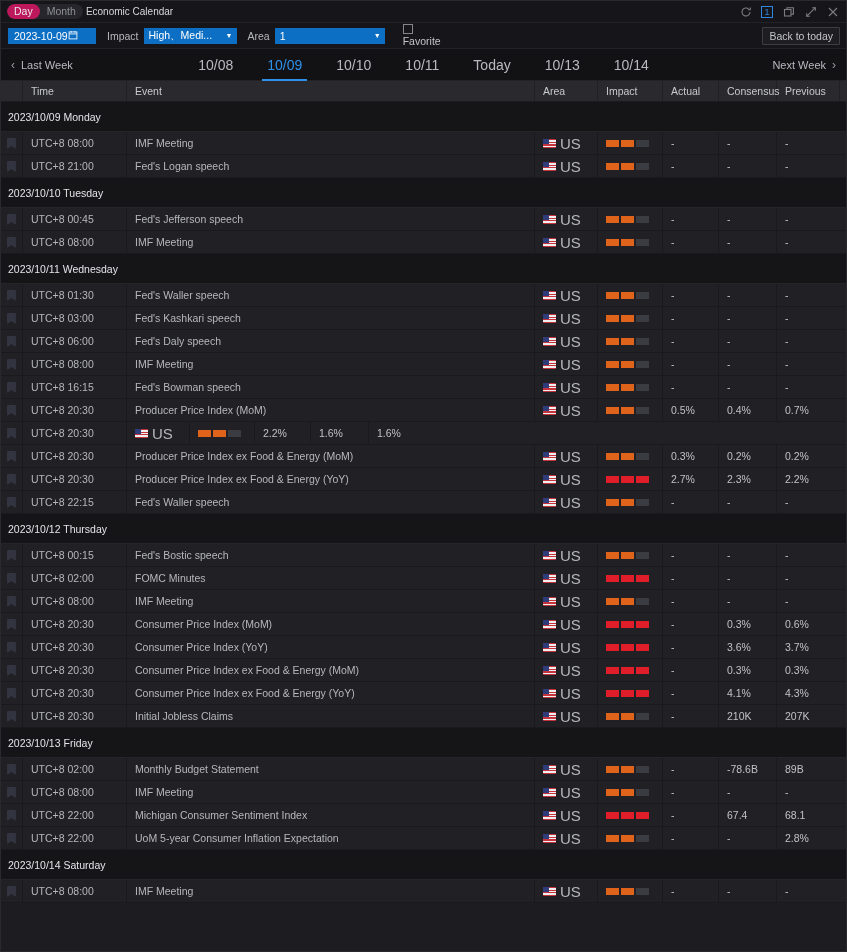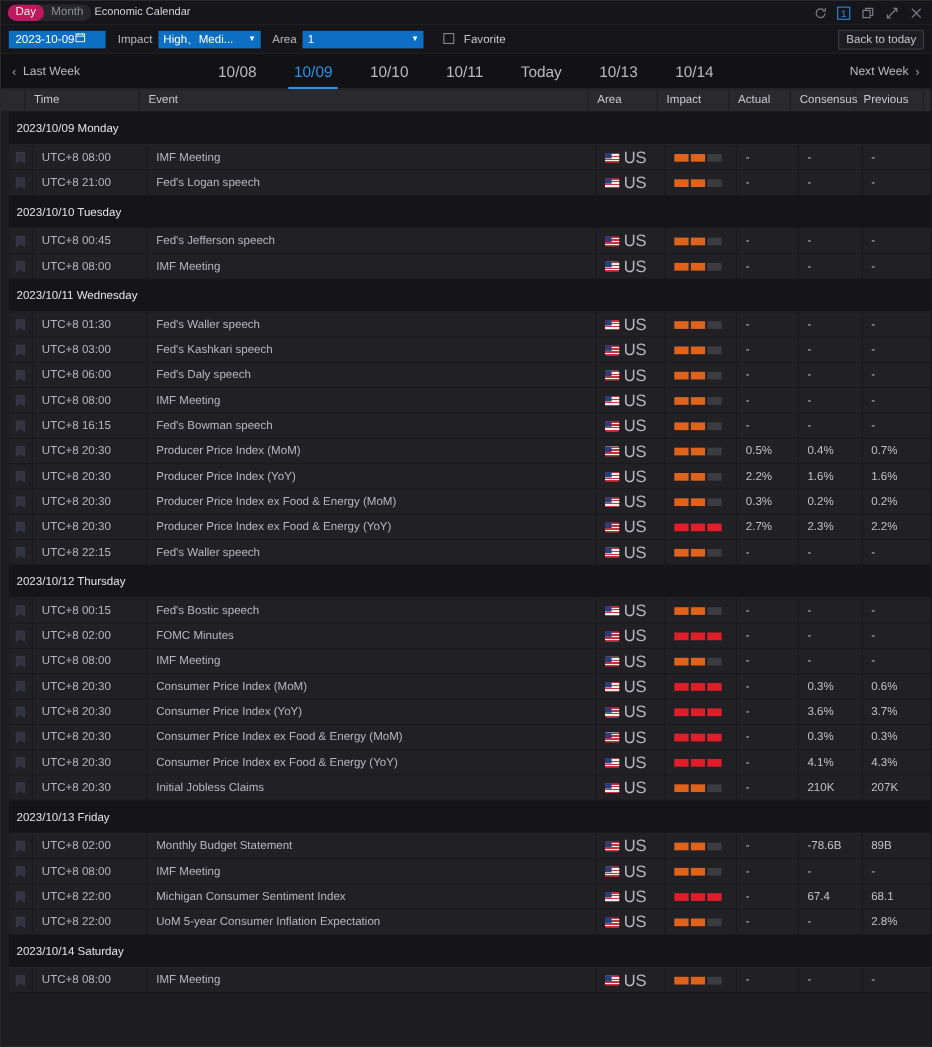--- a/index.html
+++ b/index.html
@@ -67,21 +67,21 @@
   .lbl { font-size: 10.5px; color: #b7b8bd; margin: 0 5px 0 11px; }
   .ddl {
     background: #0d6fc4; color: #fff; font-size: 10.5px;
     height: 16px; display: flex; align-items: center;
     justify-content: space-between; padding: 0 4px 0 5px; cursor: pointer;
   }
   .ddl.impact { width: 93px; }
   .ddl.area   { width: 110px; }
   .caret { font-size: 7px; line-height: 7px; color: #fff; }
   .chk-wrap {
-    display: flex; align-items: flex-start; gap: 9px; margin-left: 18px; cursor: pointer;
+    display: flex; align-items: flex-start; gap: 1px; margin-left: 18px; cursor: pointer; flex-direction: column;
   }
   .chk-box {
     width: 10px; height: 10px; border: 1px solid #85868c; background: transparent;
   }
   .chk-lbl { font-size: 10.5px; color: #c3c4c9; }
   .fb-spacer { flex: 1; }
   .btn-today {
     font-size: 10.5px; color: #c3c4c9; border: 1px solid #3d3e44;
     background: #1d1d22; padding: 2px 6px; cursor: pointer; border-radius: 1px;
   }
@@ -123,21 +123,20 @@
     border-bottom: 1px solid #1b1b1f;
   }
   .thead .th {
     font-size: 10.5px; color: #c8c9ce;
     display: flex; align-items: center; padding-left: 8px;
     border-right: 1px solid #202024;
   }
   .body-scroll {
     flex: 1; overflow-y: auto; overflow-x: hidden; position: relative;
     background: #1d1d21;
-    padding-left: 7px;
   }
   .body-scroll::-webkit-scrollbar { width: 8px; }
   .body-scroll::-webkit-scrollbar-track { background: #151518; }
   .body-scroll::-webkit-scrollbar-thumb { background: #44454b; border-radius: 4px; }
 
   .dayhdr {
     height: 30px; background: #151518;
     display: flex; align-items: center; padding-left: 7px;
     font-size: 10.5px; color: #e4e4e8;
     border-bottom: 1px solid #252529;
@@ -516,21 +515,20 @@
         <div class="cell c-con">0.4%</div>
         <div class="cell c-prev">0.7%</div>
       </div>
       <div class="row">
         <div class="cell c-fav">
           <svg width="9" height="11" viewBox="0 0 9 11">
             <path d="M0.6 0.6h7.8v9.6L4.5 7.6 0.6 10.2z" fill="#32343f" stroke="#3d4050" stroke-width="0.6"></path>
           </svg>
         </div>
         <div class="cell c-time">UTC+8 20:30</div>
-        <div class="cell c-evt">Producer Price Index (YoY)</div>
         <div class="cell c-area">
           <span class="flag"></span>
           <span class="area-txt">US</span>
         </div>
         <div class="cell c-imp">
           <div class="impbars">
             <span class="ibar med"></span>
             <span class="ibar med"></span>
             <span class="ibar"></span>
           </div>

